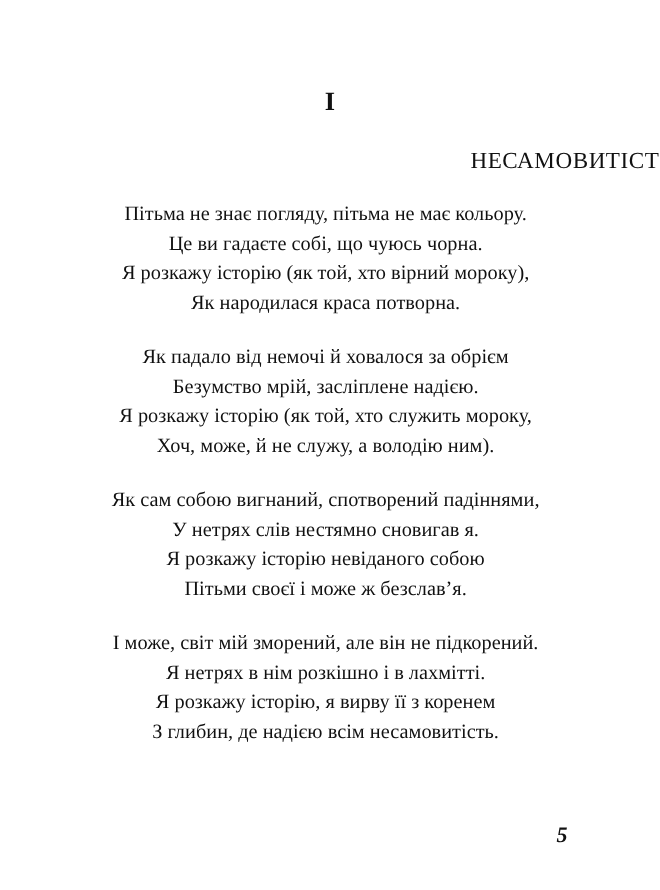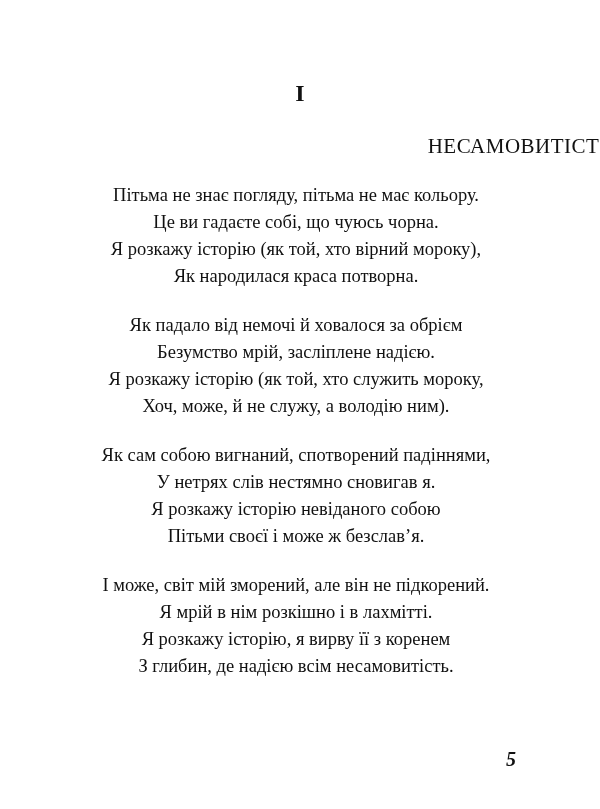--- a/index.html
+++ b/index.html
@@ -90,20 +90,20 @@
 
   <div class="stanza stanza-3">
     <div class="line">Як сам собою вигнаний, спотворений падіннями,</div>
     <div class="line">У нетрях слів нестямно сновигав я.</div>
     <div class="line">Я розкажу історію невіданого собою</div>
     <div class="line">Пітьми своєї і може ж безслав’я.</div>
   </div>
 
   <div class="stanza stanza-4">
     <div class="line">І може, світ мій зморений, але він не підкорений.</div>
-    <div class="line">Я мрій в нім розкішно і в лахмітті.</div>
+    <div class="line">Я нетрях в нім розкішно і в лахмітті.</div>
     <div class="line">Я розкажу історію, я вирву її з коренем</div>
     <div class="line">З глибин, де надією всім несамовитість.</div>
   </div>
 
   <div class="page-number">5</div>
 
 </div>
 
 </body></html>

